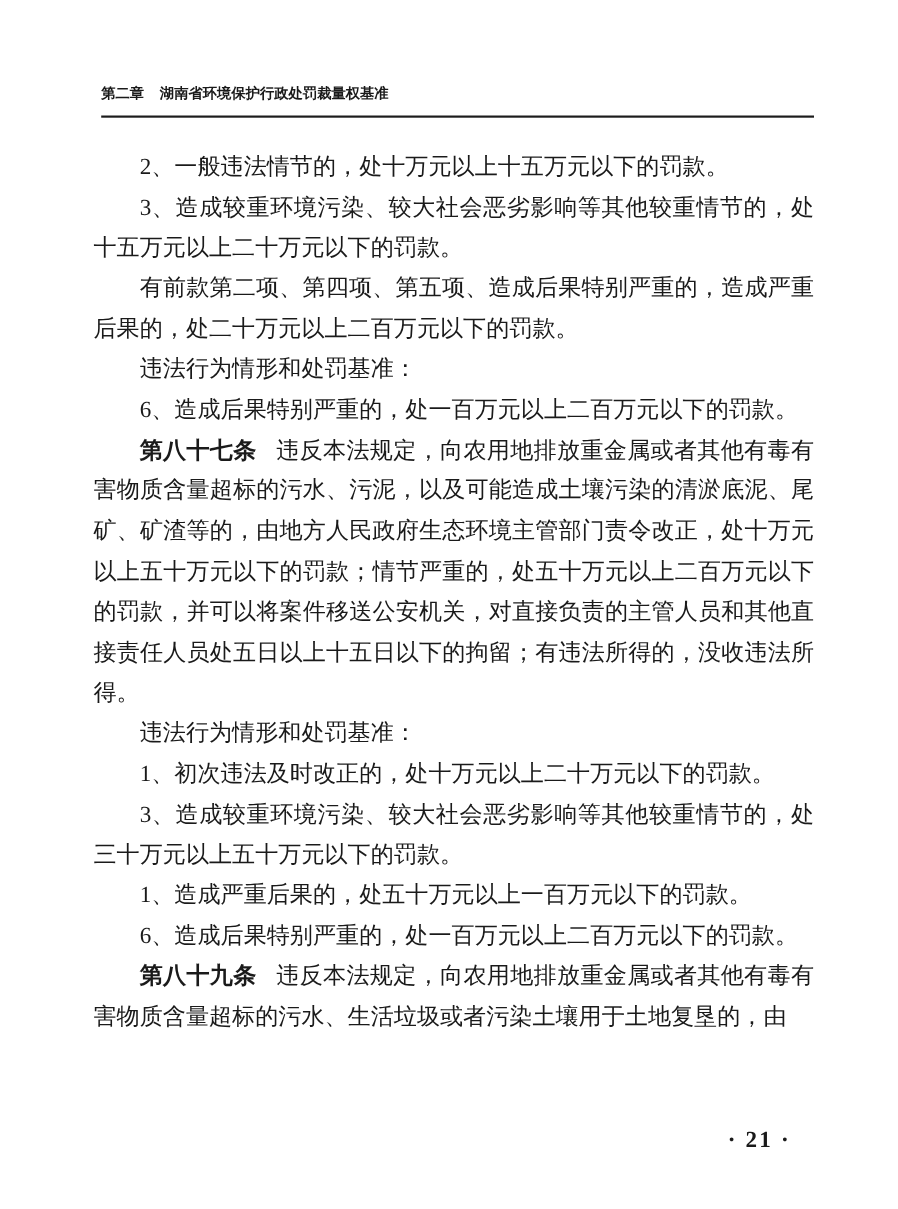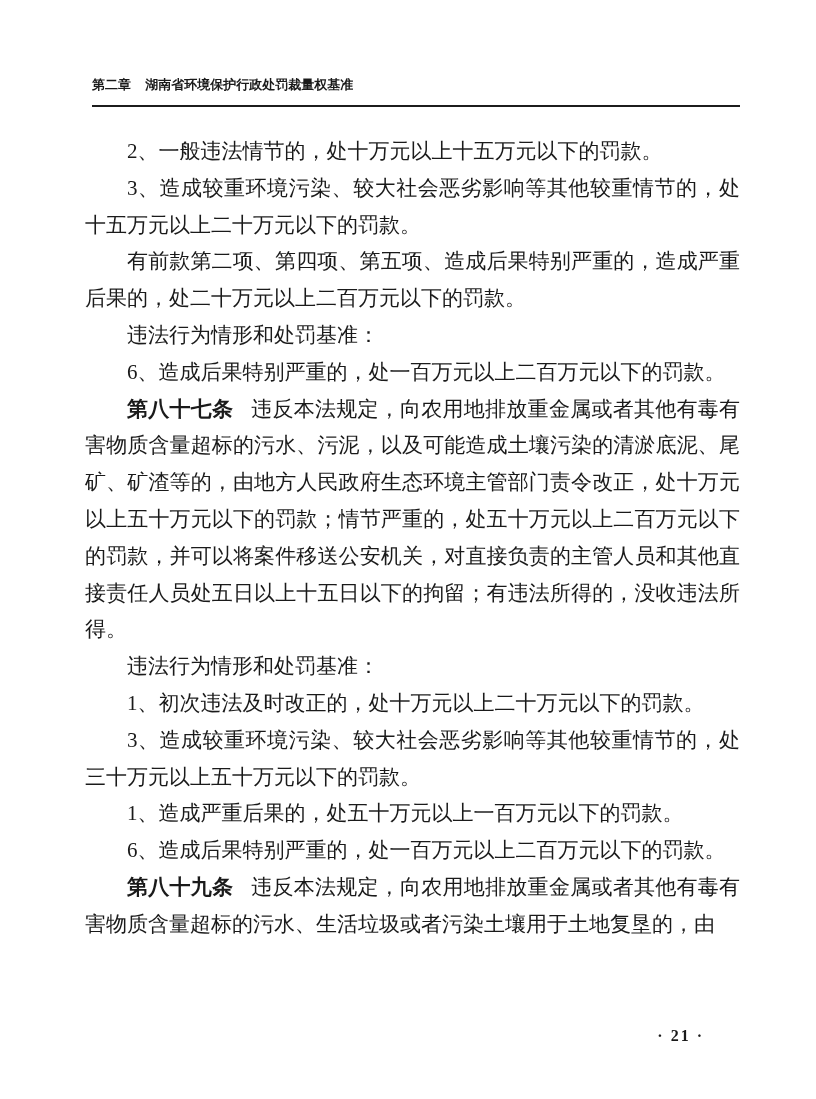--- a/index.html
+++ b/index.html
@@ -49,22 +49,22 @@
   .article-no {
     font-weight: bold;
     font-family: Liberation Serif, serif;
   }
   .article-no:not(:empty) {
     margin-right: 0.85em;
   }
   .page-footer {
     position: absolute;
     top: 1026px;
-    right: 112px;
-    font-size: 16px;
+    right: 97px;
+    font-size: 21px;
     line-height: 20px;
     letter-spacing: 2px;
     font-weight: 600;
     white-space: nowrap;
   }
 </style>
 </head>
 <body>
 
 <div class="page">

